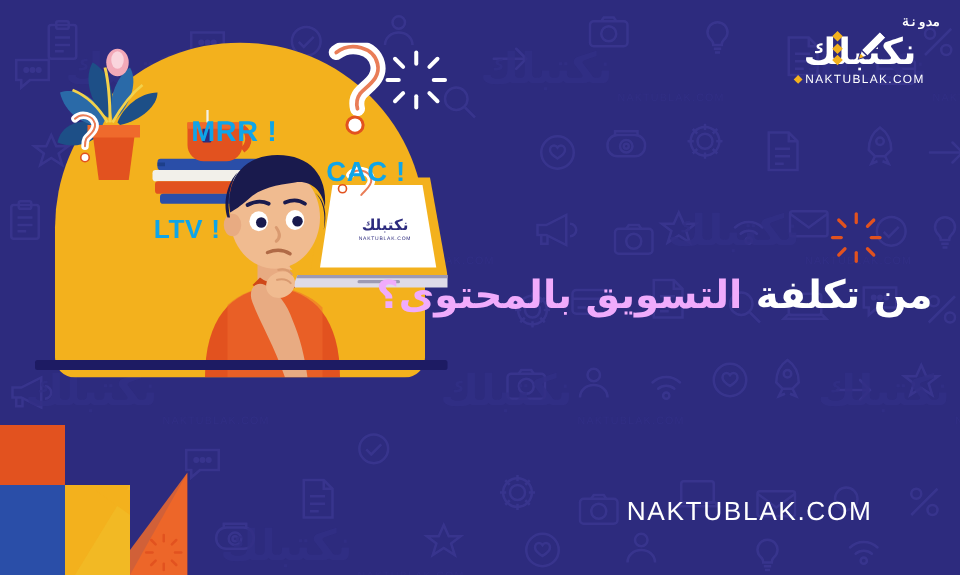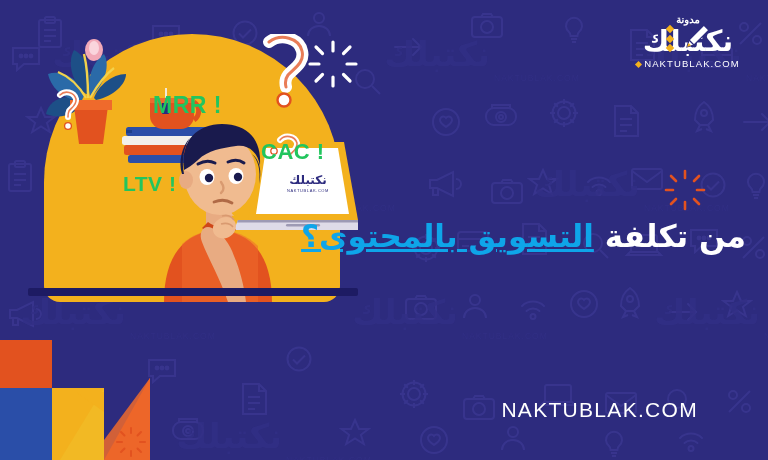--- a/index.html
+++ b/index.html
@@ -23,53 +23,53 @@
     border-radius:148px 148px 16px 16px;
   }
   #desk-line{
     position:absolute;left:6px;top:254px;width:330px;height:8px;
     background:#1d1b63;border-radius:2px;
   }
   #illus-svg{position:absolute;left:0;top:0;}
 
   
   .callout{
-    position:absolute;color:#22c55e;font-weight:700;
+    position:absolute;color:#0ea5e9;font-weight:700;
     font-family:"Liberation Sans","DejaVu Sans",sans-serif;
     letter-spacing:.5px;white-space:nowrap;
   }
   #callout-mrr{left:131px;top:58px;font-size:23px;}
-  #callout-cac{left:239px;top:105px;font-size:22px;}
+  #callout-cac{left:239px;top:91px;font-size:22px;}
   #callout-ltv{left:101px;top:138px;font-size:21px;}
 
   
   #headline{
     position:absolute;right:22px;top:216px;width:392px;
     text-align:right;direction:rtl;
     font-family:"DejaVu Sans","Liberation Sans",sans-serif;
     font-weight:700;color:#ffffff;
     font-size:31px;line-height:1.32;
     letter-spacing:-.2px;
   }
   .hl-line{display:block;white-space:nowrap;}
-  .hl-accent{color:#0ea5e9;text-decoration:underline;}
+  .hl-accent{color:#f0abfc;}
 
   
   #site-url{
     position:absolute;right:70px;top:398px;
     color:#ffffff;font-size:21px;letter-spacing:1.3px;
     font-family:"Liberation Sans","DejaVu Sans",sans-serif;
     font-weight:400;
   }
 
   
   #logo{position:absolute;right:16px;top:14px;width:128px;height:66px;text-align:center;}
   #logo-kicker{
     color:#ffffff;font-size:10px;font-weight:700;direction:rtl;
-    font-family:Liberation Serif, serif;margin:0 0 0 0;line-height:12px;
+    font-family:Liberation Mono, monospace;margin:0 0 0 0;line-height:12px;text-align:right;
   }
   #logo-wordmark{
     color:#ffffff;font-size:29px;font-weight:700;direction:rtl;line-height:30px;
     font-family:"DejaVu Sans",sans-serif;letter-spacing:-1px;
   }
   #logo-domain{
     color:#ffffff;font-size:9.5px;letter-spacing:1.1px;line-height:12px;
     font-family:"Liberation Sans",sans-serif;
   }
   .diamond{

